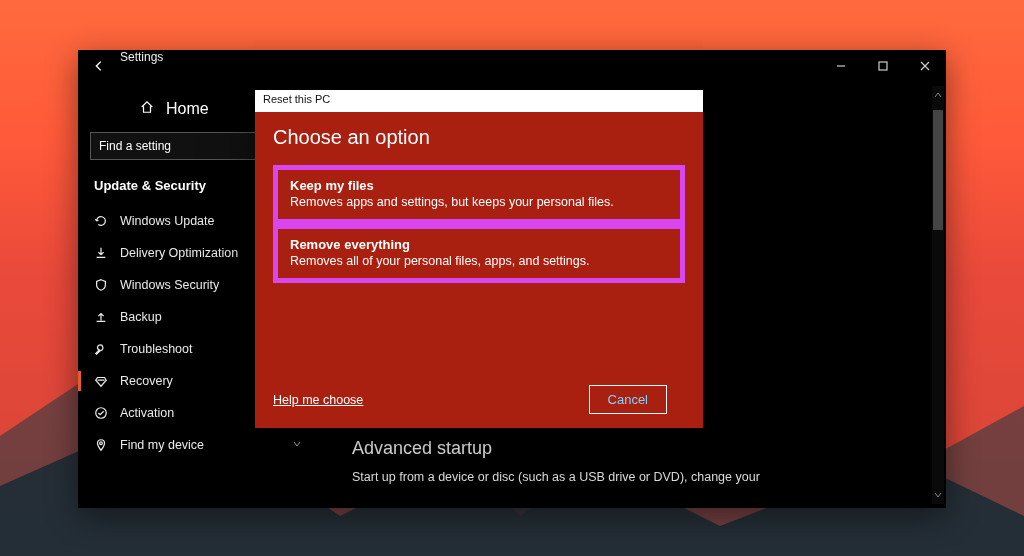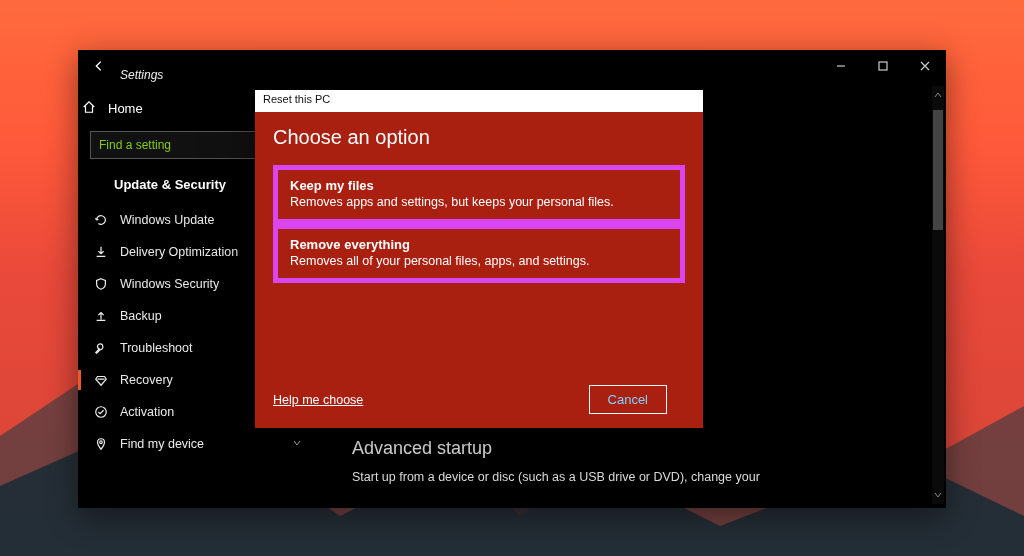--- a/index.html
+++ b/index.html
@@ -9,34 +9,34 @@
     background: linear-gradient(180deg, #ff6a3d 0%, #ff5a3a 25%, #e9493a 50%, #d34436 100%);
   }
   
   .mnt { position: absolute; bottom: 0; left: 0; width: 1024px; height: 240px; }
   .mnt svg { width: 100%; height: 100%; display: block; }
 
   .window {
     position: absolute; left: 78px; top: 50px; width: 868px; height: 458px;
     background: #000; color: #fff; box-shadow: 0 8px 30px rgba(0,0,0,0.45);
   }
-  .titlebar { height: 32px; display: flex; align-items: flex-end; color: #ddd; font-style: italic; }
+  .titlebar { height: 32px; display: flex; align-items: flex-start; color: #ddd; }
   .back { width: 42px; height: 32px; display: flex; align-items: center; justify-content: center; }
   .back svg { width: 14px; height: 14px; stroke: #fff; }
   .title { font-size: 12px; font-weight: 400; color: #eee; }
   .winctl { margin-left: auto; display: flex; }
   .wbtn { width: 42px; height: 32px; display: flex; align-items: center; justify-content: center; }
   .wbtn svg { width: 10px; height: 10px; stroke: #ccc; fill: none; }
 
   .body { display: flex; height: calc(100% - 32px); }
   .sidebar { width: 240px; padding: 12px 0 0 0; color: #fff; position: relative; }
-  .home { display: flex; align-items: center; gap: 12px; padding: 6px 16px 14px 4px; font-size: 13px; }
+  .home { display: flex; align-items: center; gap: 12px; padding: 6px 16px 14px 32px; font-size: 16px; margin-left: 30px; }
   .home svg { width: 14px; height: 14px; fill: none; stroke: #fff; stroke-width: 1.4; }
-  .search { margin: 0 12px 14px 12px; height: 28px; border: 1px solid #555; background: #111; color: #84cc16; display: flex; align-items: center; padding: 0 8px; font-size: 12px; }
-  .section { font-size: 13px; font-weight: 600; padding: 4px 16px 12px 16px; margin-left: 20px; }
+  .search { margin: 0 12px 14px 12px; height: 28px; border: 1px solid #555; background: #111; color: #ffffff; display: flex; align-items: center; padding: 0 8px; font-size: 12px; }
+  .section { font-size: 13px; font-weight: 600; padding: 4px 16px 12px 16px; }
   .nav { list-style: none; }
   .nav li { display: flex; align-items: center; gap: 12px; padding: 9px 16px; font-size: 12.5px; color: #eaeaea; position: relative; }
   .nav li.active::before { content: ""; position: absolute; left: 0; top: 6px; bottom: 6px; width: 3px; background: #e75b2c; }
   .nav .ic { width: 14px; height: 14px; display: inline-flex; align-items: center; justify-content: center; }
   .nav .ic svg { width: 14px; height: 14px; stroke: #eaeaea; fill: none; stroke-width: 1.4; }
   .nav .chev { margin-left: auto; }
   .nav .chev svg { width: 10px; height: 10px; stroke: #bbb; fill: none; }
 
   .content { flex: 1; position: relative; padding: 0 24px 0 24px; color: #eee; overflow: hidden; }
   .scrollbar { position: absolute; right: 2px; top: 4px; bottom: 4px; width: 12px; background: #0a0a0a; }

